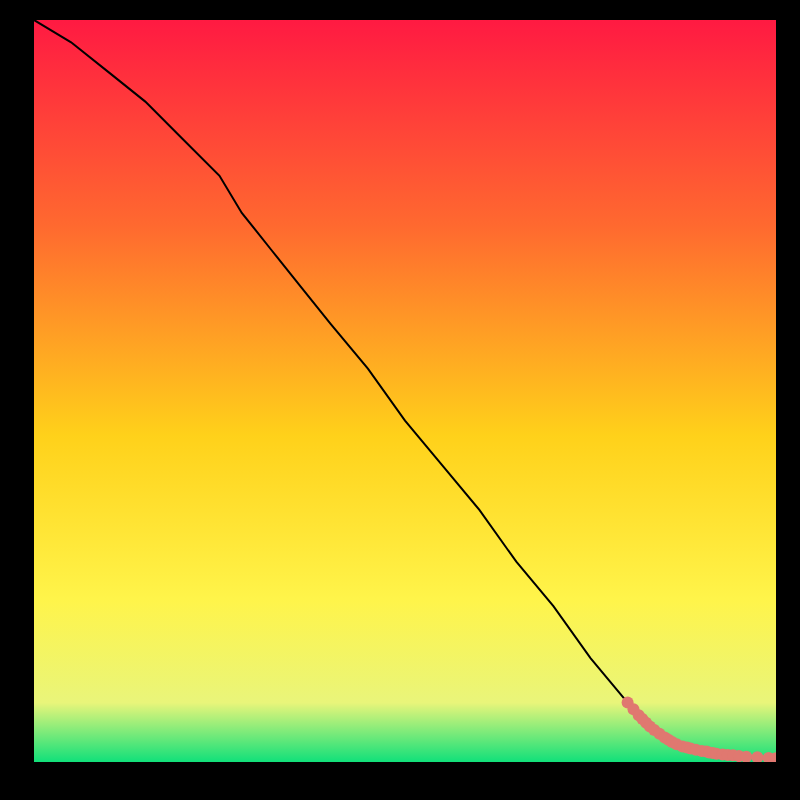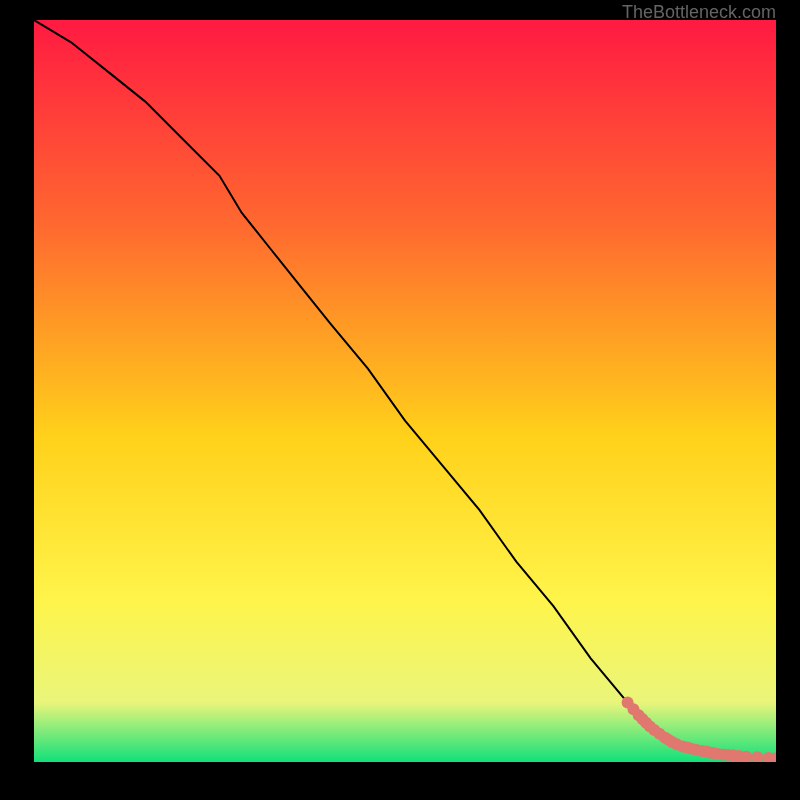--- a/index.html
+++ b/index.html
@@ -38,21 +38,20 @@
   }
   svg {
     display: block;
   }
 </style>
 </head>
 <body>
 
 <div class="frame">
 
-  <div class="credit">TheBottleneck.com</div>
 
   <div class="plot">
     <svg id="chart-svg" width="742" height="742" viewBox="0 0 742 742">
       <defs>
         <linearGradient id="bg-grad" x1="0" y1="0" x2="0" y2="1">
           <stop id="g0" offset="0%" stop-color="#ff1a42"></stop>
           <stop id="g1" offset="28%" stop-color="#ff6a2f"></stop>
           <stop id="g2" offset="56%" stop-color="#ffd11a"></stop>
           <stop id="g3" offset="78%" stop-color="#fff44a"></stop>
           <stop id="g4" offset="92%" stop-color="#e9f57a"></stop>

